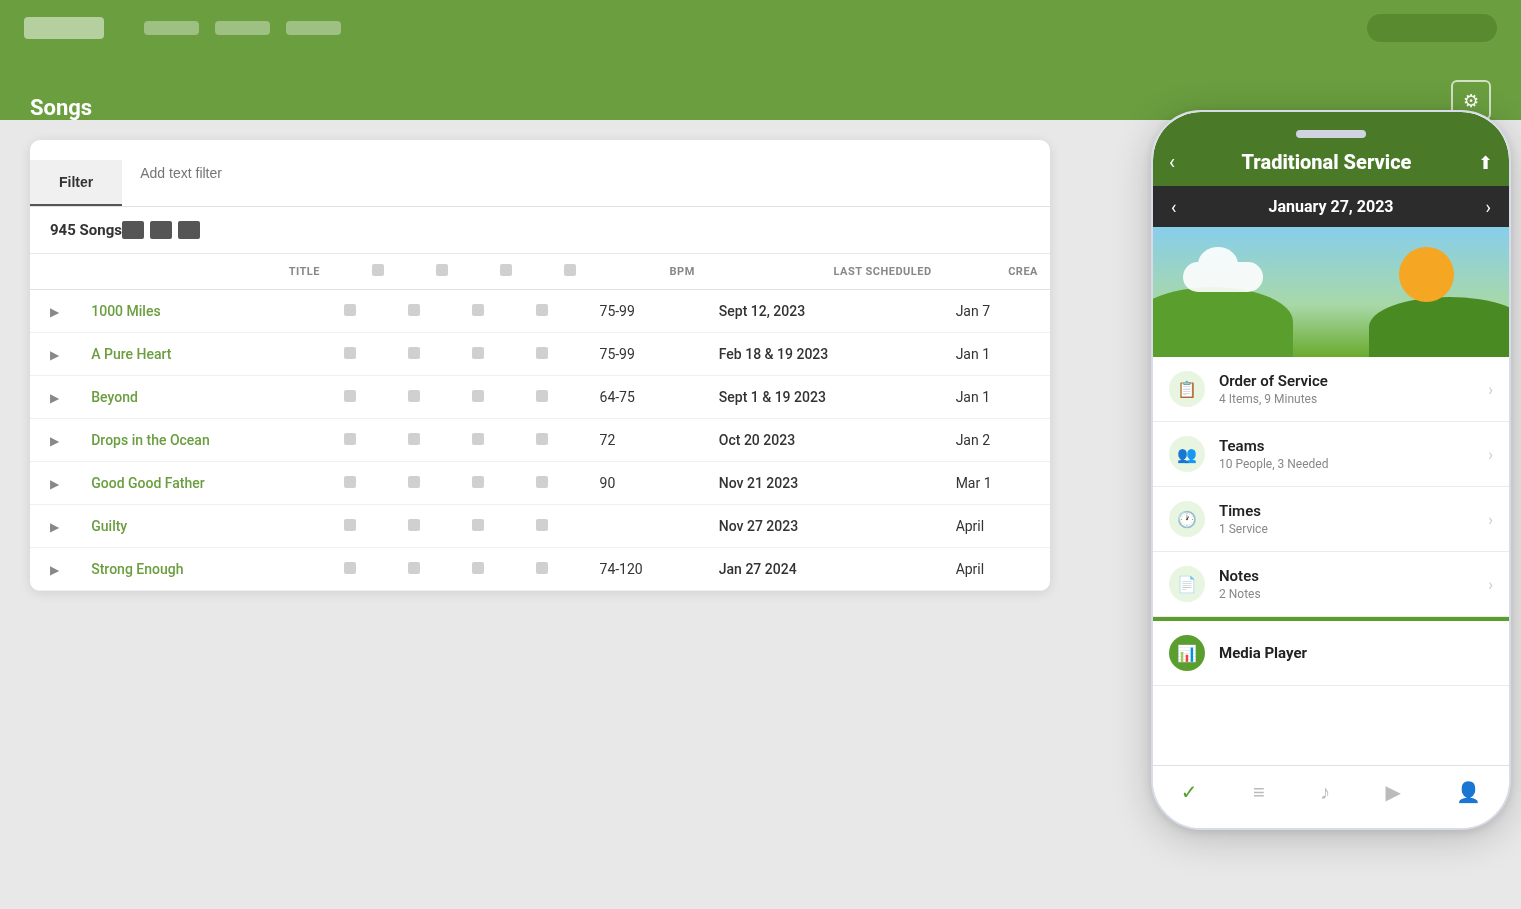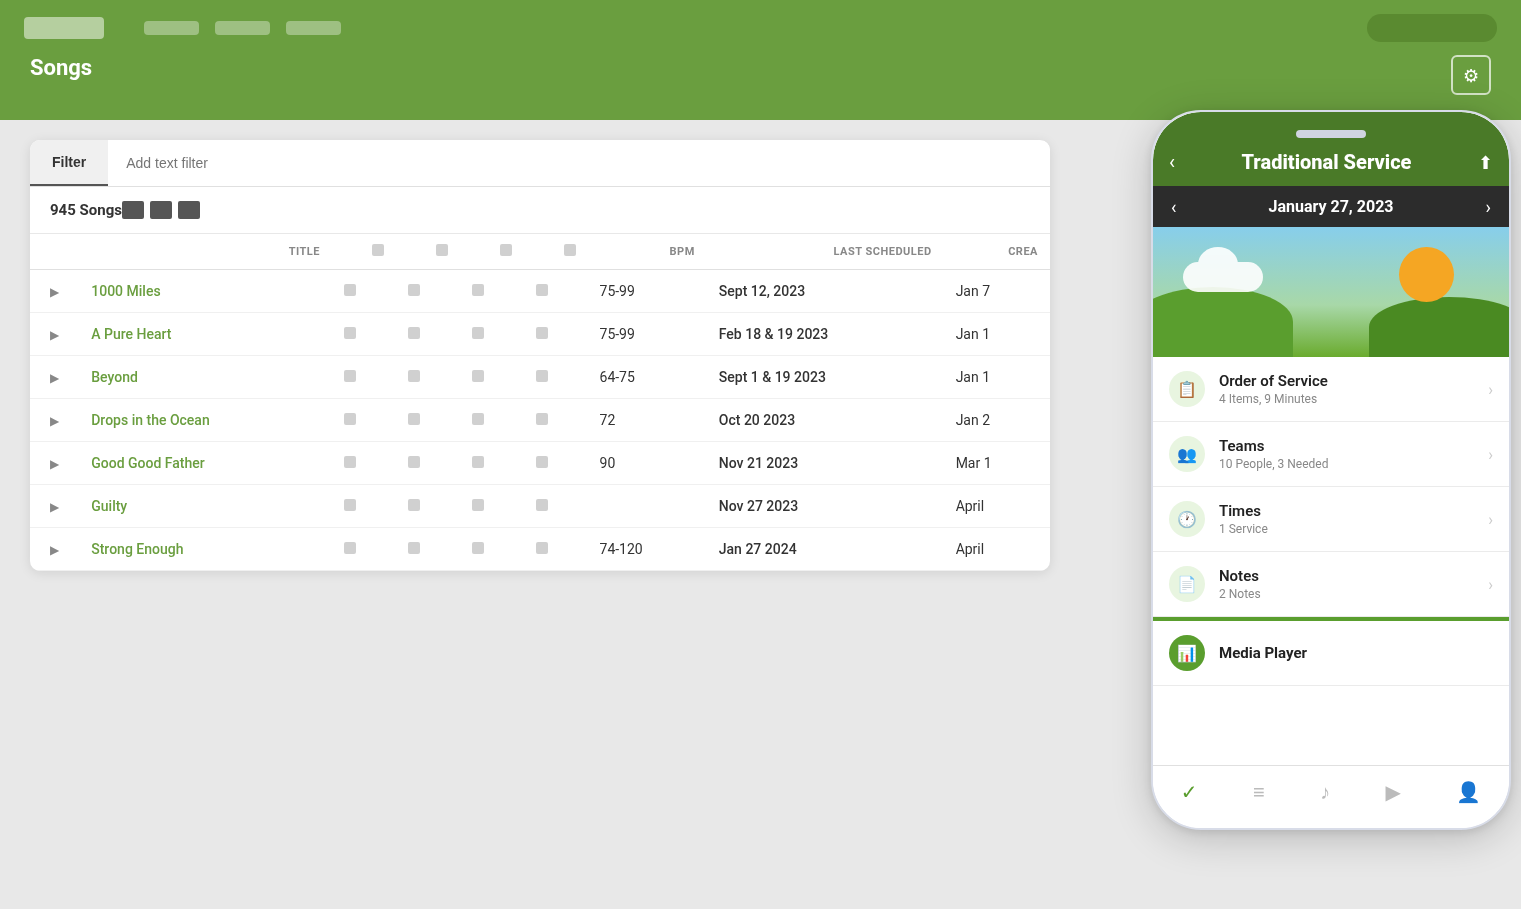--- a/index.html
+++ b/index.html
@@ -45,21 +45,21 @@
       border-radius: 20px;
       width: 130px;
       height: 28px;
     }
 
     
     .page-header {
       background: #6a9e3f;
       height: 65px;
       display: flex;
-      align-items: flex-start;
+      align-items: flex-end;
       padding: 0 30px;
     }
     .page-title {
       color: white;
       font-size: 22px;
       font-weight: 700;
     }
     .page-header-right {
       margin-left: auto;
       display: flex;
@@ -99,26 +99,27 @@
     .filter-bar {
       display: flex;
       align-items: center;
       border-bottom: 1px solid #e0e0e0;
       padding: 0;
     }
     .filter-btn {
       background: #f0f0f0;
       border: none;
       border-bottom: 2px solid #555;
-      padding: 14px 22px;
+      padding: 14px 29px;
       font-size: 14px;
       font-weight: 600;
       color: #333;
       cursor: pointer;
       margin-right: 2px;
+      margin-top: 20px;
     }
     .filter-text-input {
       border: none;
       padding: 14px 16px;
       font-size: 14px;
       color: #aaa;
       outline: none;
       flex: 1;
     }
 

